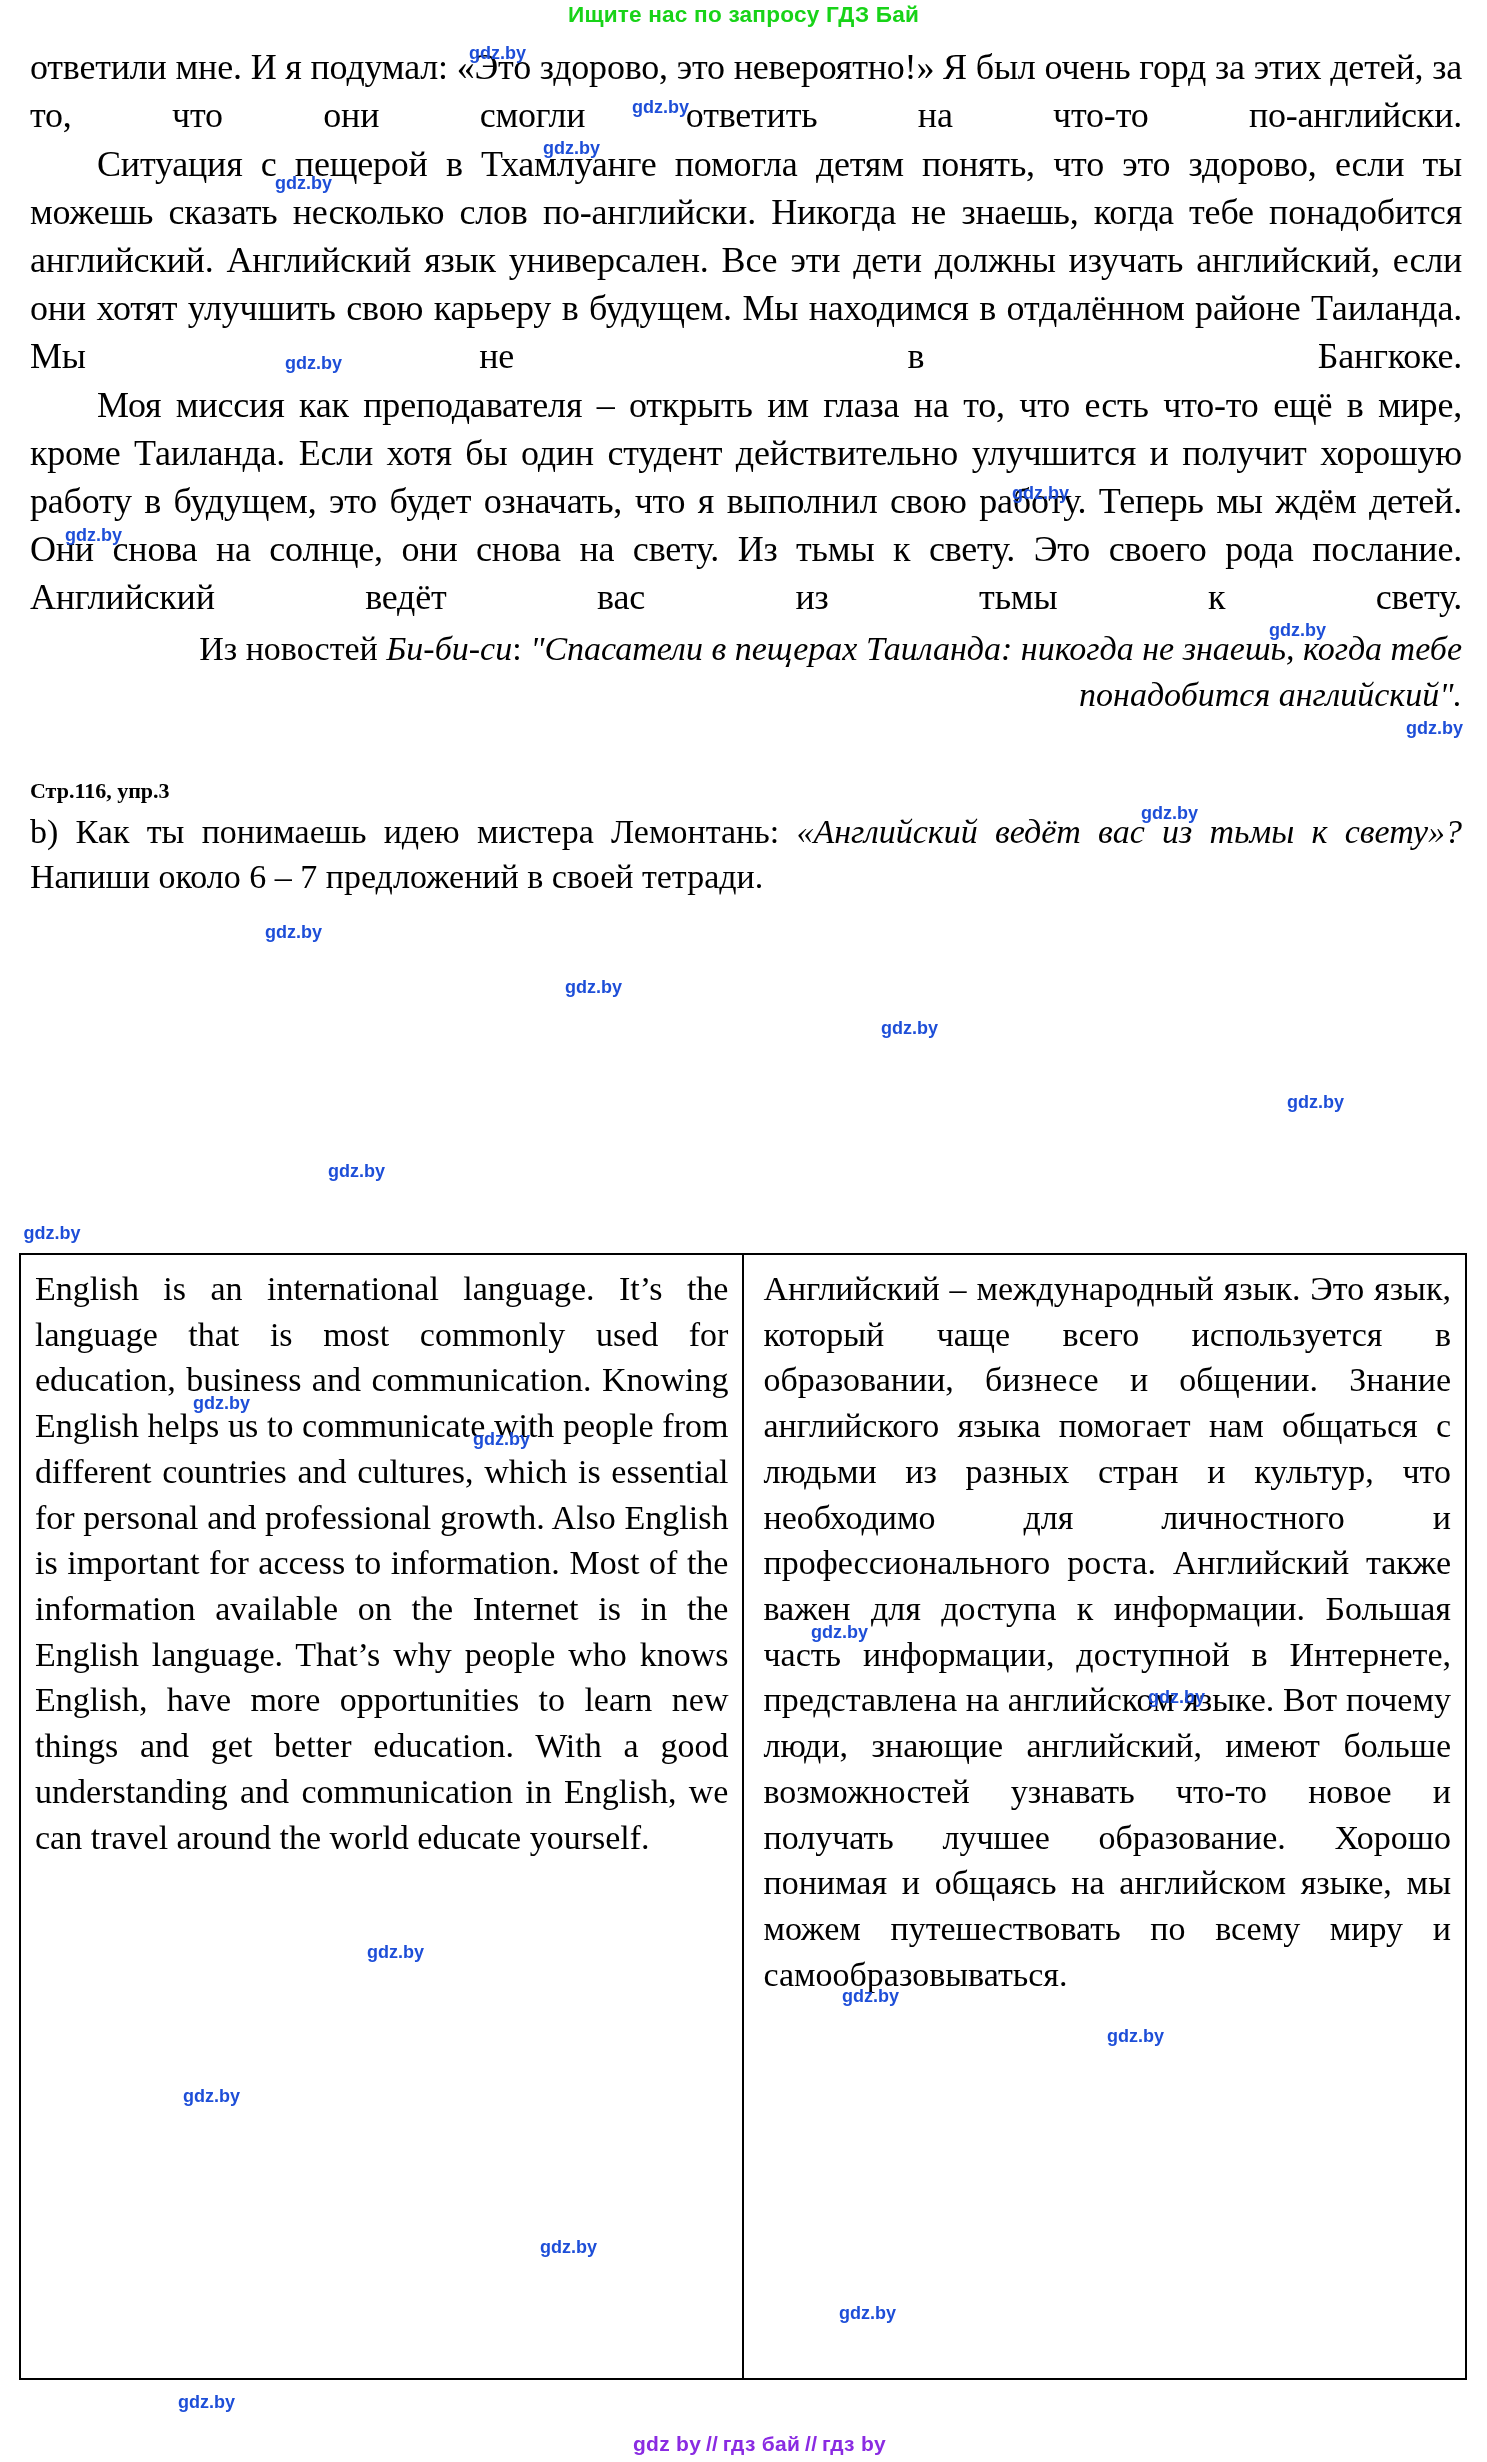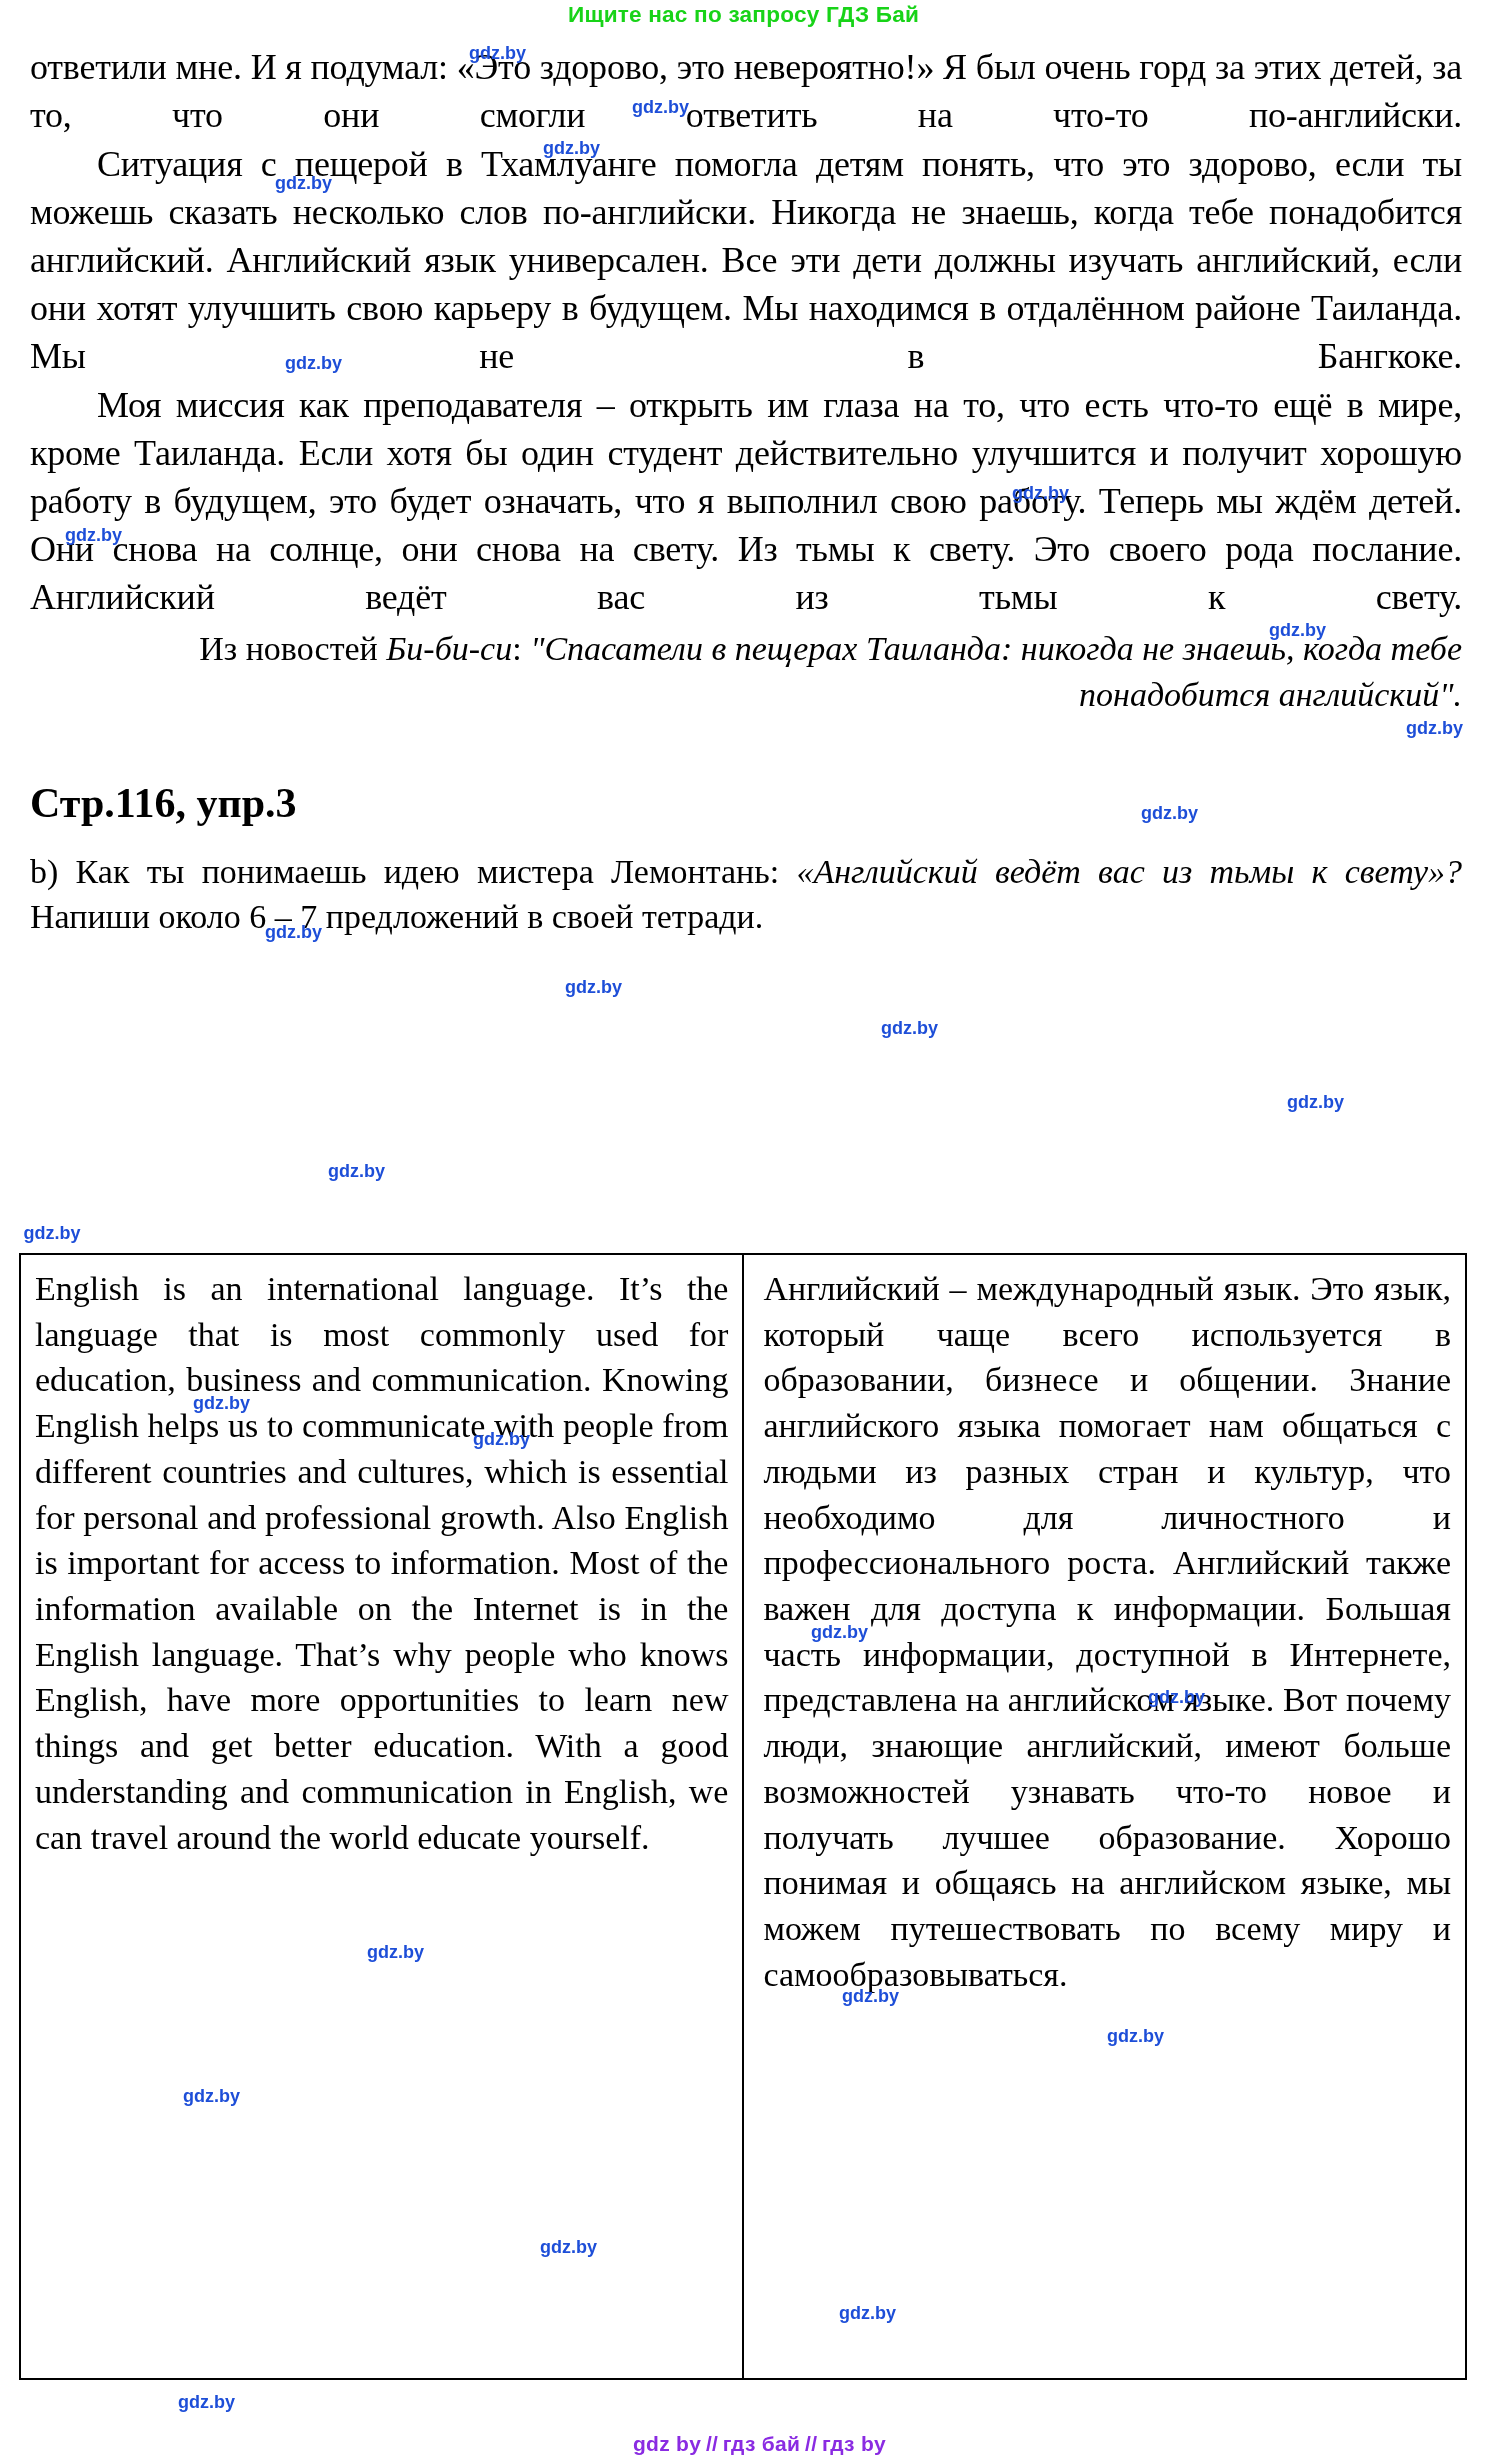--- a/index.html
+++ b/index.html
@@ -54,22 +54,22 @@
     margin: 4.7px 0 0 0;
     font-size: 34px;
     line-height: 1.33;
     text-align: right;
     text-indent: 0;
   }
   .quote-par .lead { font-style: normal; }
   .quote-par .q { font-style: italic; }
 
   .task-head {
-    margin: 61px 0 21px 0;
-    font-size: 42px;
+    margin: 61px 0 5px 0;
+    font-size: 22px;
     font-weight: 700;
     line-height: 1.2;
   }
 
   .task-text {
     margin: 0;
     font-size: 34px;
     line-height: 1.33;
     text-align: justify;
     text-align-last: left;

